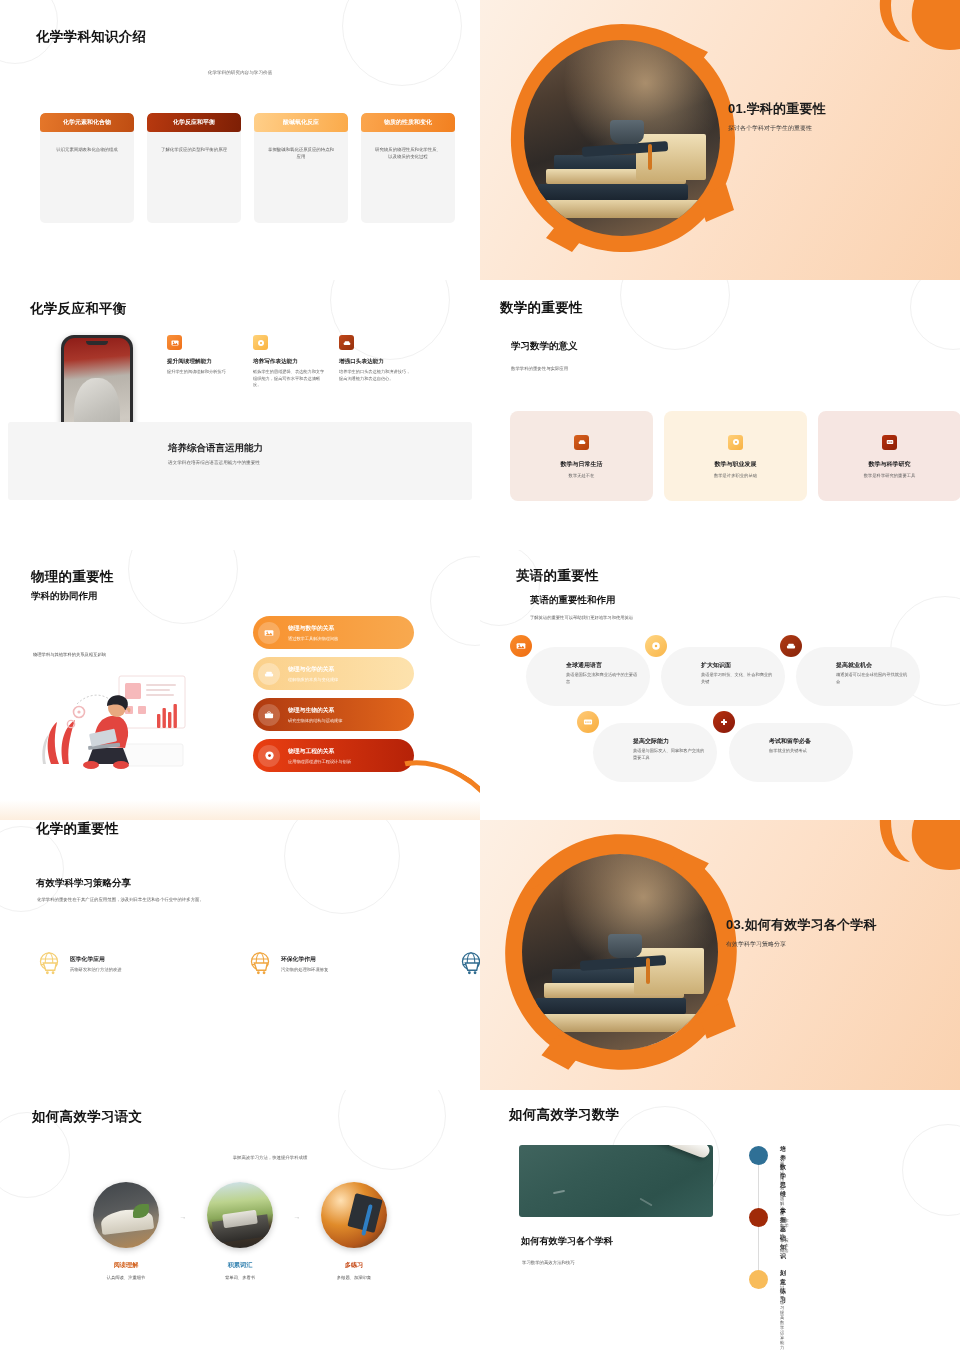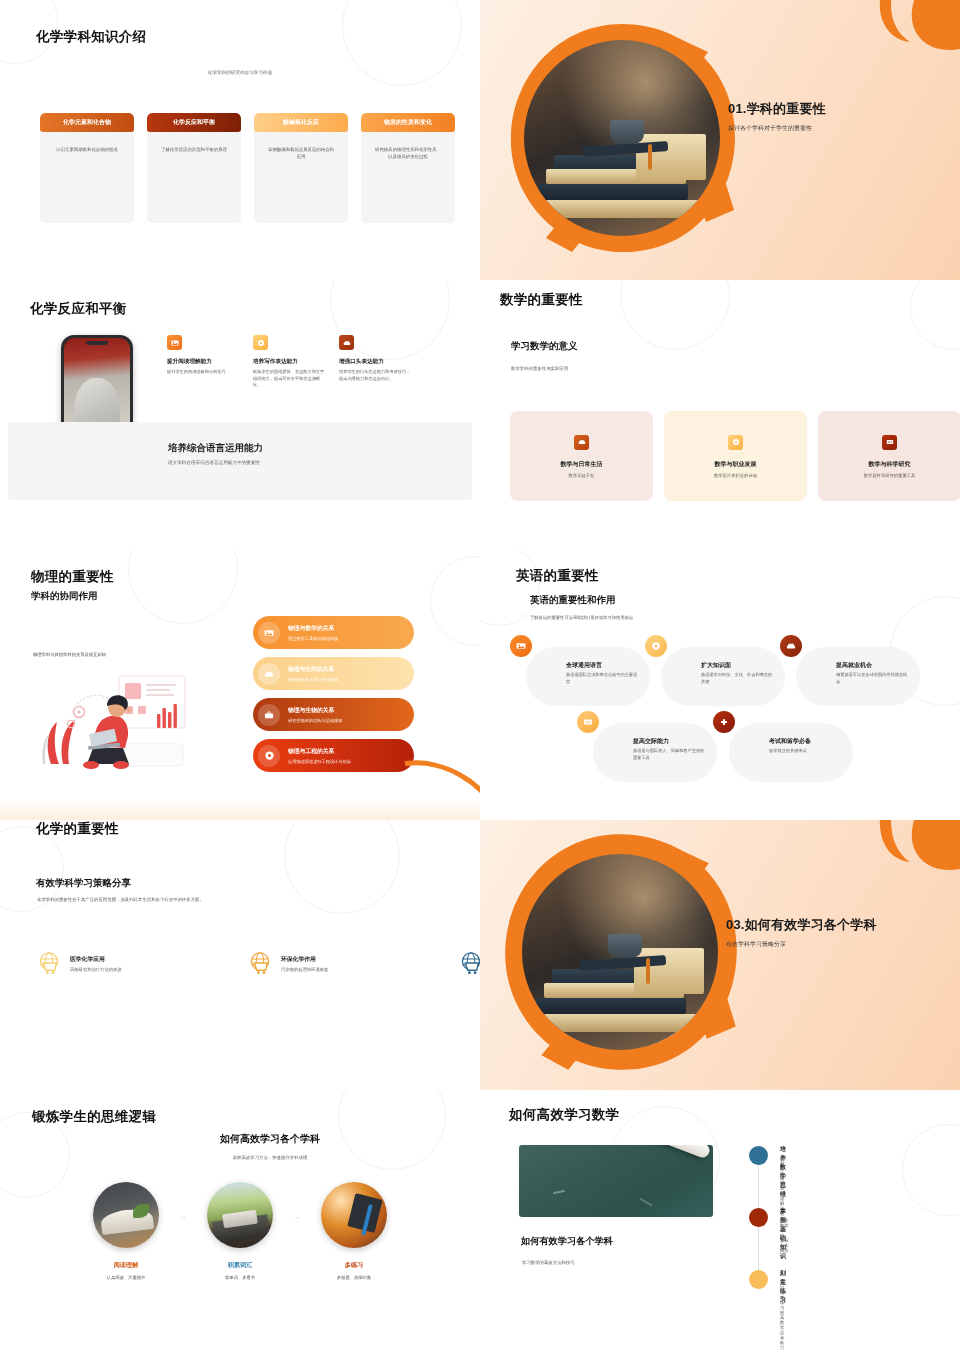--- a/index.html
+++ b/index.html
@@ -117,21 +117,21 @@
   .fh { font-size: 5.6px; font-weight: bold; margin-top: 8px; color: #1c1c1c; }
   .fb { font-size: 4.2px; color: #5d5d5d; line-height: 1.6; margin-top: 3px; }
   .s3-band {
     position: absolute; left: 8px; top: 142px; width: 464px; height: 78px;
     background: #f5f5f5; border-radius: 3px;
   }
   .s3-band-h { position: absolute; left: 168px; top: 162px; font-size: 9.5px; font-weight: bold; }
   .s3-band-s { position: absolute; left: 168px; top: 180px; font-size: 4.6px; color: #5d5d5d; }
 
   
-  .s4-title { position: absolute; left: 20px; top: 11px; }
+  .s4-title { position: absolute; left: 20px; top: 19px; }
   .s4-h2 { position: absolute; left: 31px; top: 60px; font-size: 9.5px; }
   .s4-sub { position: absolute; left: 31px; top: 86px; font-size: 4.4px; color: #5d5d5d; }
   .s4-cards { position: absolute; left: 30px; top: 131px; display: flex; gap: 11px; }
   .s4-card {
     width: 143px; height: 90px;
     border-radius: 8px;
     display: flex; flex-direction: column; align-items: center; justify-content: center;
   }
   .s4-icon {
     width: 15px; height: 15px; border-radius: 3px;
@@ -607,22 +607,21 @@
     </div>
     <div class="div-text" style="left:246px;top:96px;">
       <div class="div-num">03.如何有效学习各个学科</div>
       <div class="div-sub">有效学科学习策略分享</div>
     </div>
   </section>
 
   <section class="slide">
     <div class="ring-wm" style="left:-16px;top:22px;width:86px;height:86px;"></div>
     <div class="ring-wm" style="right:34px;top:-28px;width:108px;height:108px;"></div>
-    <div class="slide-title s9-title">锻炼学生的思维逻辑</div>
-    <div class="sub-h s9-h2">如何高效学习各个学科</div>
+    <div class="slide-title s9-title">如何高效学习语文</div>
     <div class="s9-sub">掌握高效学习方法，快速提升学科成绩</div>
     <div class="s9-flow">
       <div class="s9-step">
         <div class="s9-circ">
           <div style="width:100%;height:100%;background:linear-gradient(165deg,#3f4449 0%,#595b5c 42%,#8a7f6e 64%,#b9884f 100%);position:relative;">
             <div style="position:absolute;left:8px;bottom:16px;width:52px;height:22px;background:linear-gradient(180deg,#f2efe6,#cfc9ba);border-radius:50% 50% 8% 8%;transform:rotate(-7deg);"></div>
             <div style="position:absolute;left:40px;bottom:30px;width:16px;height:14px;background:#5d8a3e;border-radius:60% 10% 60% 10%;"></div>
           </div>
         </div>
         <div class="s9-h" style="color:#d2601c;">阅读理解</div>

